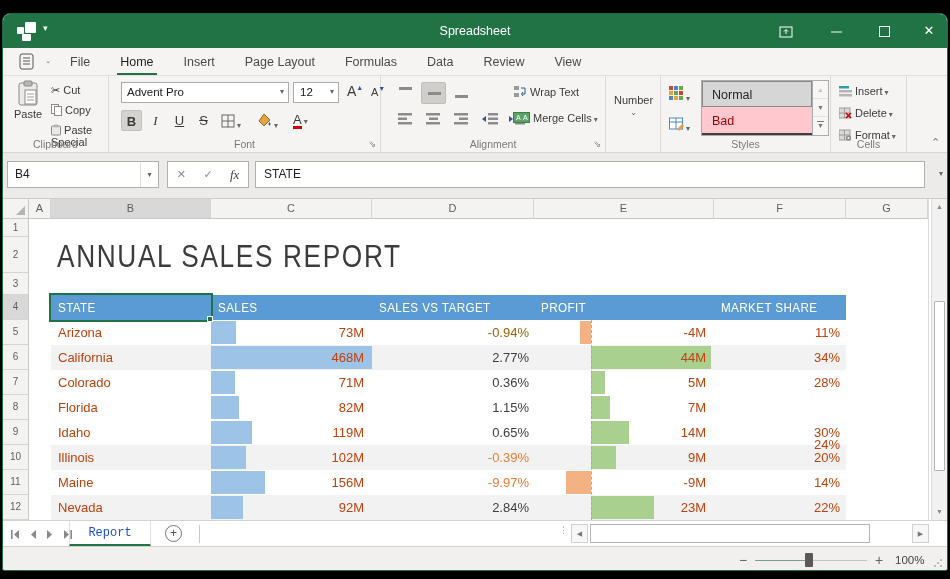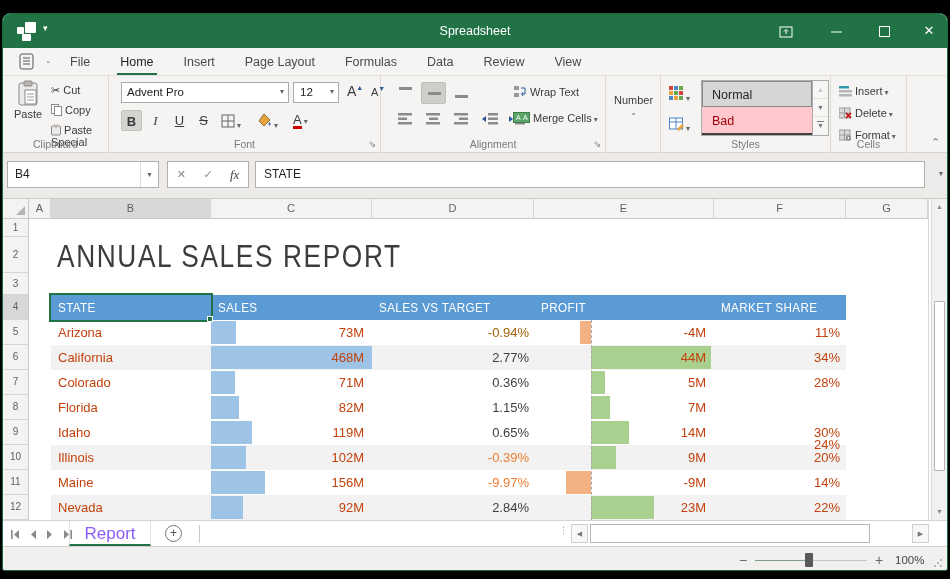--- a/index.html
+++ b/index.html
@@ -79,21 +79,21 @@
   .cellt { position:absolute; height:25px; line-height:25px; font-size:13px; color:#c2410c; }
   .vscroll { position:absolute; right:2px; top:0; width:16px; height:321px; background:#f1f1f1; border-left:1px solid #dadada; }
   .vscroll .arr { position:absolute; left:0; width:15px; height:16px; text-align:center; font-size:7px; color:#888; line-height:16px; cursor:pointer; }
   .vthumb { position:absolute; left:2px; width:11px; background:#fff; border:1px solid #b5b5b5; border-radius:1px; cursor:grab; }
 
   
   .tabbar { position:absolute; left:0; top:506px; width:100%; height:26px; background:#fff; border-top:1px solid #d4d4d4; }
   .navbtns { position:absolute; left:8px; top:0; height:26px; display:flex; align-items:center; gap:9px; }
   .navbtns svg { cursor:pointer; }
   .sheettab { position:absolute; left:66px; top:0; width:82px; height:25px; line-height:25px; text-align:center;
-              color:#8b5cf6; font-size:17px; border-left:1px solid #e0e0e0; border-right:1px solid #e0e0e0; border-bottom:2.5px solid #217346; cursor:pointer; }
+              color:#1d4ed8; font-size:12px; border-left:1px solid #e0e0e0; border-right:1px solid #e0e0e0; border-bottom:2.5px solid #217346; cursor:pointer;font-family:Liberation Mono, monospace; }
   .addsheet { position:absolute; left:162px; top:4px; width:17px; height:17px; border:1px solid #767676; border-radius:50%;
               text-align:center; line-height:15px; font-size:12px; color:#555; cursor:pointer; }
   .tsep { position:absolute; left:196px; top:4px; height:18px; border-left:1px solid #c9c9c9; }
   .hsplit { position:absolute; left:556px; top:7px; color:#999; font-size:9px; letter-spacing:0; line-height:4px; cursor:col-resize; }
   .hscroll { position:absolute; left:568px; top:3px; width:358px; height:19px; }
   .hscroll .harr { position:absolute; top:0; width:17px; height:19px; border:1px solid #d0d0d0; background:#f7f7f7; text-align:center; font-size:7px; color:#777; line-height:18px; cursor:pointer; }
   .hthumb { position:absolute; left:19px; top:0; width:280px; height:19px; background:#fff; border:1px solid #b5b5b5; cursor:grab; }
 
   
   .statusbar { position:absolute; left:0; top:532px; width:100%; height:26px; background:#f1f0ee; border-top:1px solid #d2d0cd; }

